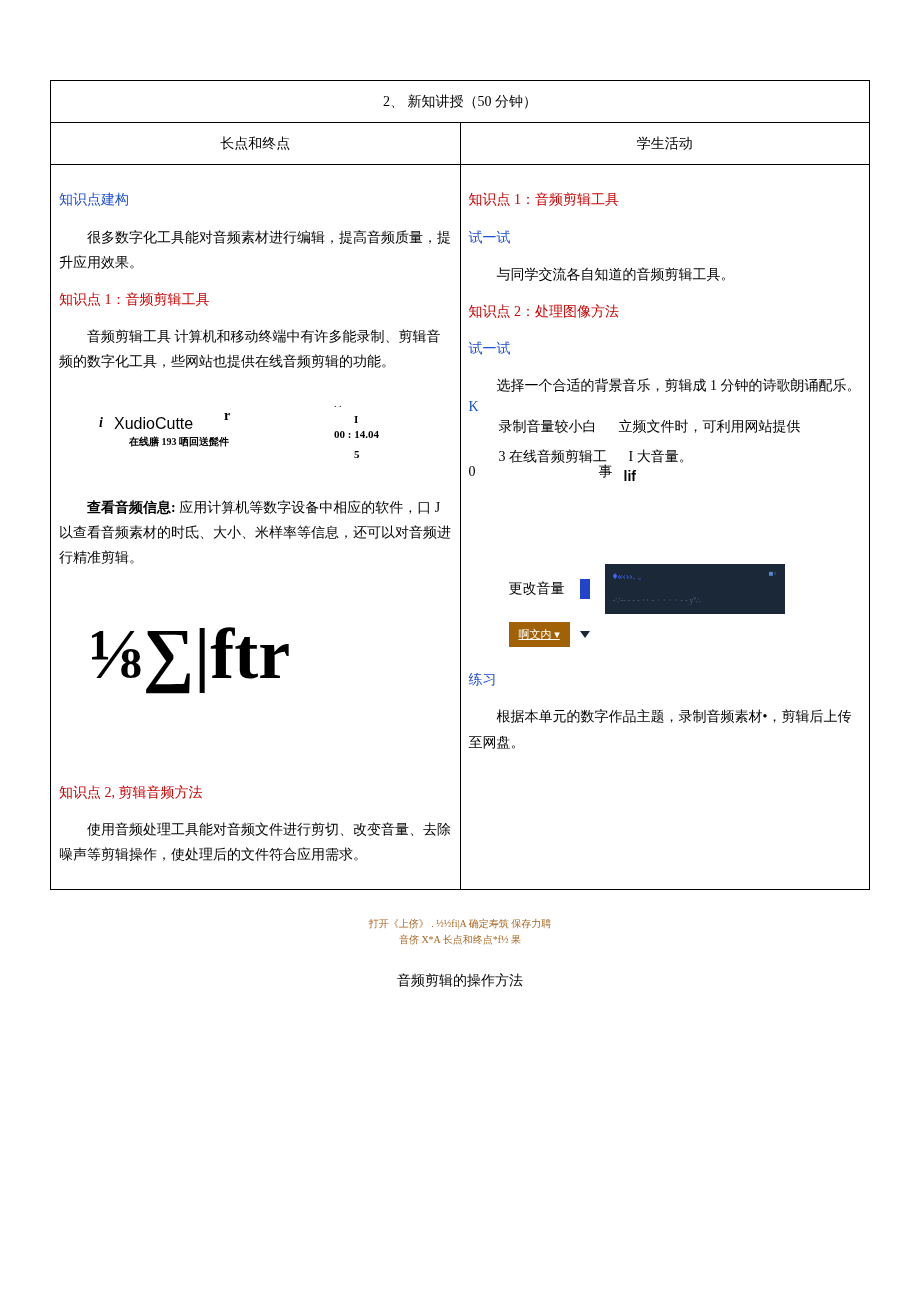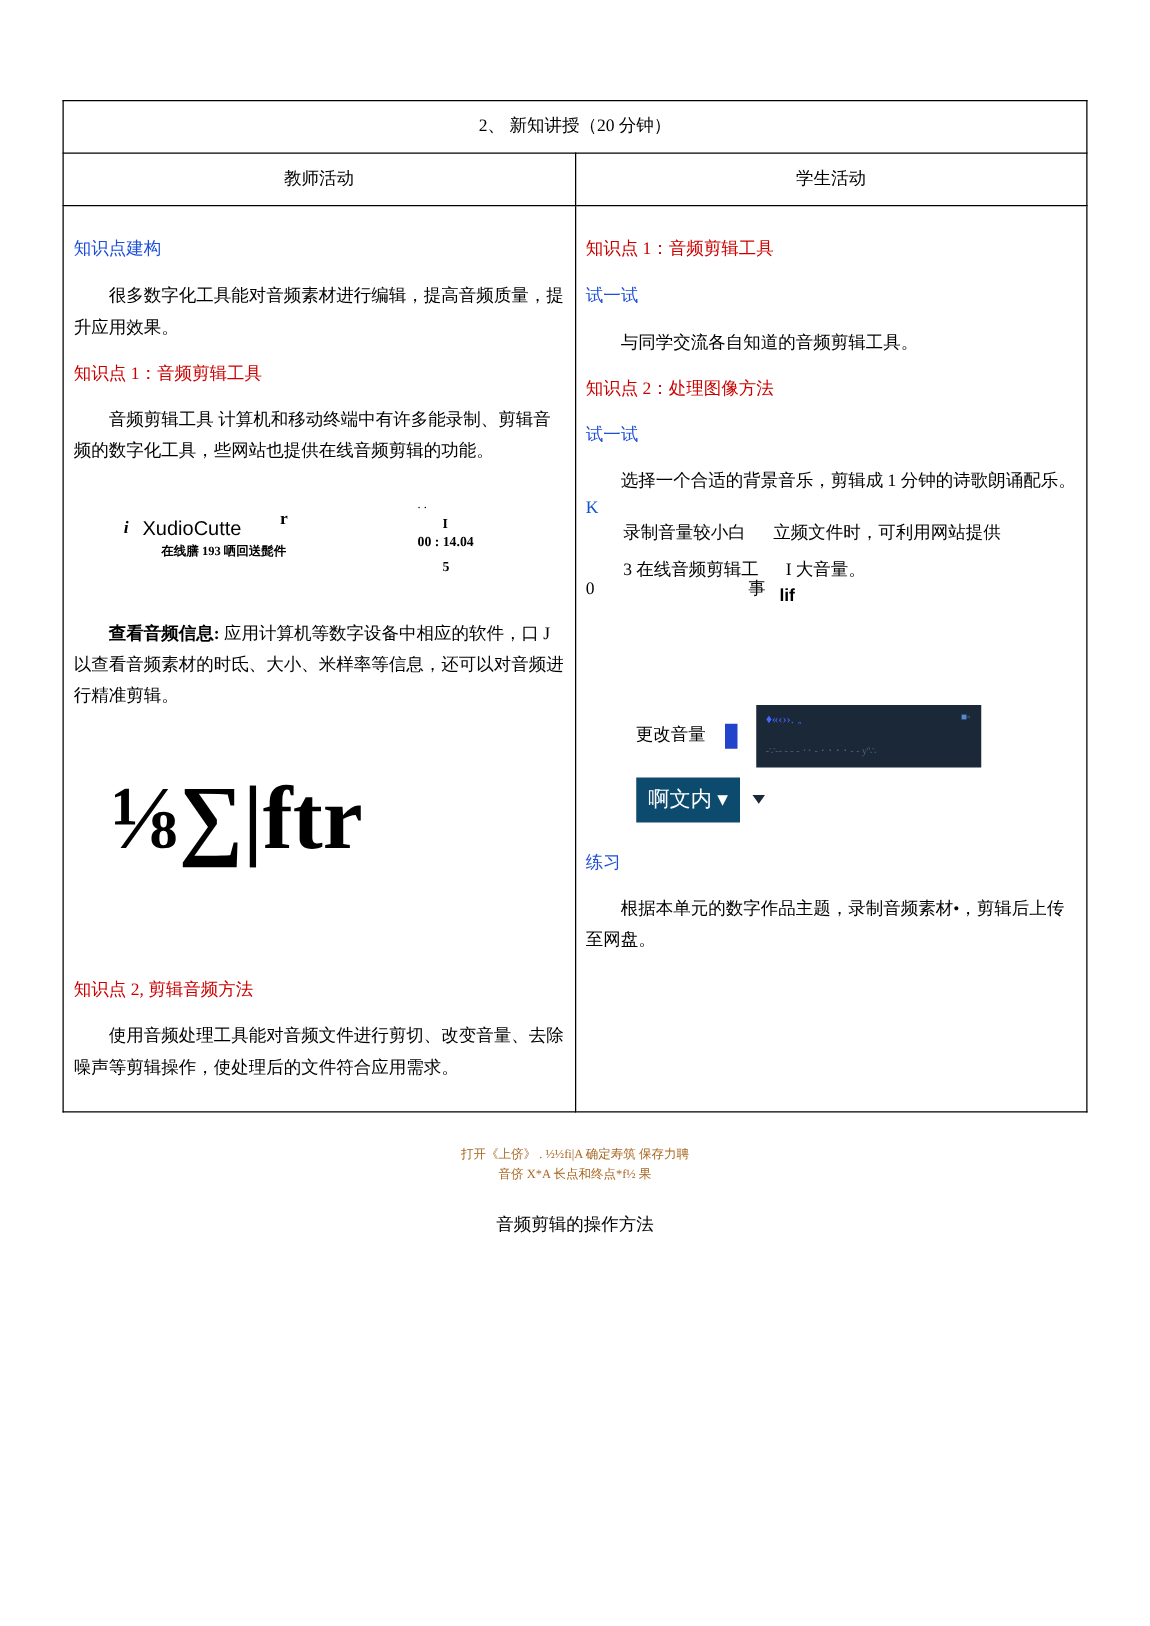--- a/index.html
+++ b/index.html
@@ -147,24 +147,25 @@
     .dark-panel .sym2 { position: absolute; right: 8px; top: 3px; color: #5588cc; font-size: 8px;}
     .dark-panel .dots { position: absolute; left: 8px; top: 30px; color: #556677; font-size: 8px;}
     .blue-btn-row {
       margin-top: 8px;
       margin-left: 40px;
       display: flex;
       align-items: center;
       gap: 10px;
     }
     .blue-btn {
-      background: #0c4a6e;
+      background: #a16207;
       color: #fff;
-      font-size: 17px;
+      font-size: 11px;
       padding: 3px 10px;
+      text-decoration: underline;
     }
     .tri-down {
       display: inline-block;
       width: 0; height: 0;
       border-left: 5px solid transparent;
       border-right: 5px solid transparent;
       border-top: 7px solid #1a2838;
     }
     .bottom-flow {
       text-align: center;
@@ -180,25 +181,25 @@
     }
   </style>
 </head>
 <body>
 
 <table class="outer-table">
   <tbody>
       <tr class="header-row">
     <td colspan="2">
       <span>2、</span>
-      <span>新知讲授（20 分钟）</span>
+      <span>新知讲授（50 分钟）</span>
     </td>
   </tr>
   <tr class="subheader-row">
-    <td>教师活动</td>
+    <td>长点和终点</td>
     <td>学生活动</td>
   </tr>
   <tr>
     <td class="content-cell">
 
       <div class="para-noindent blue">知识点建构</div>
 
       <div class="para">很多数字化工具能对音频素材进行编辑，提高音频质量，提升应用效果。</div>
 
       <div class="para-noindent red">知识点 1：音频剪辑工具</div>

